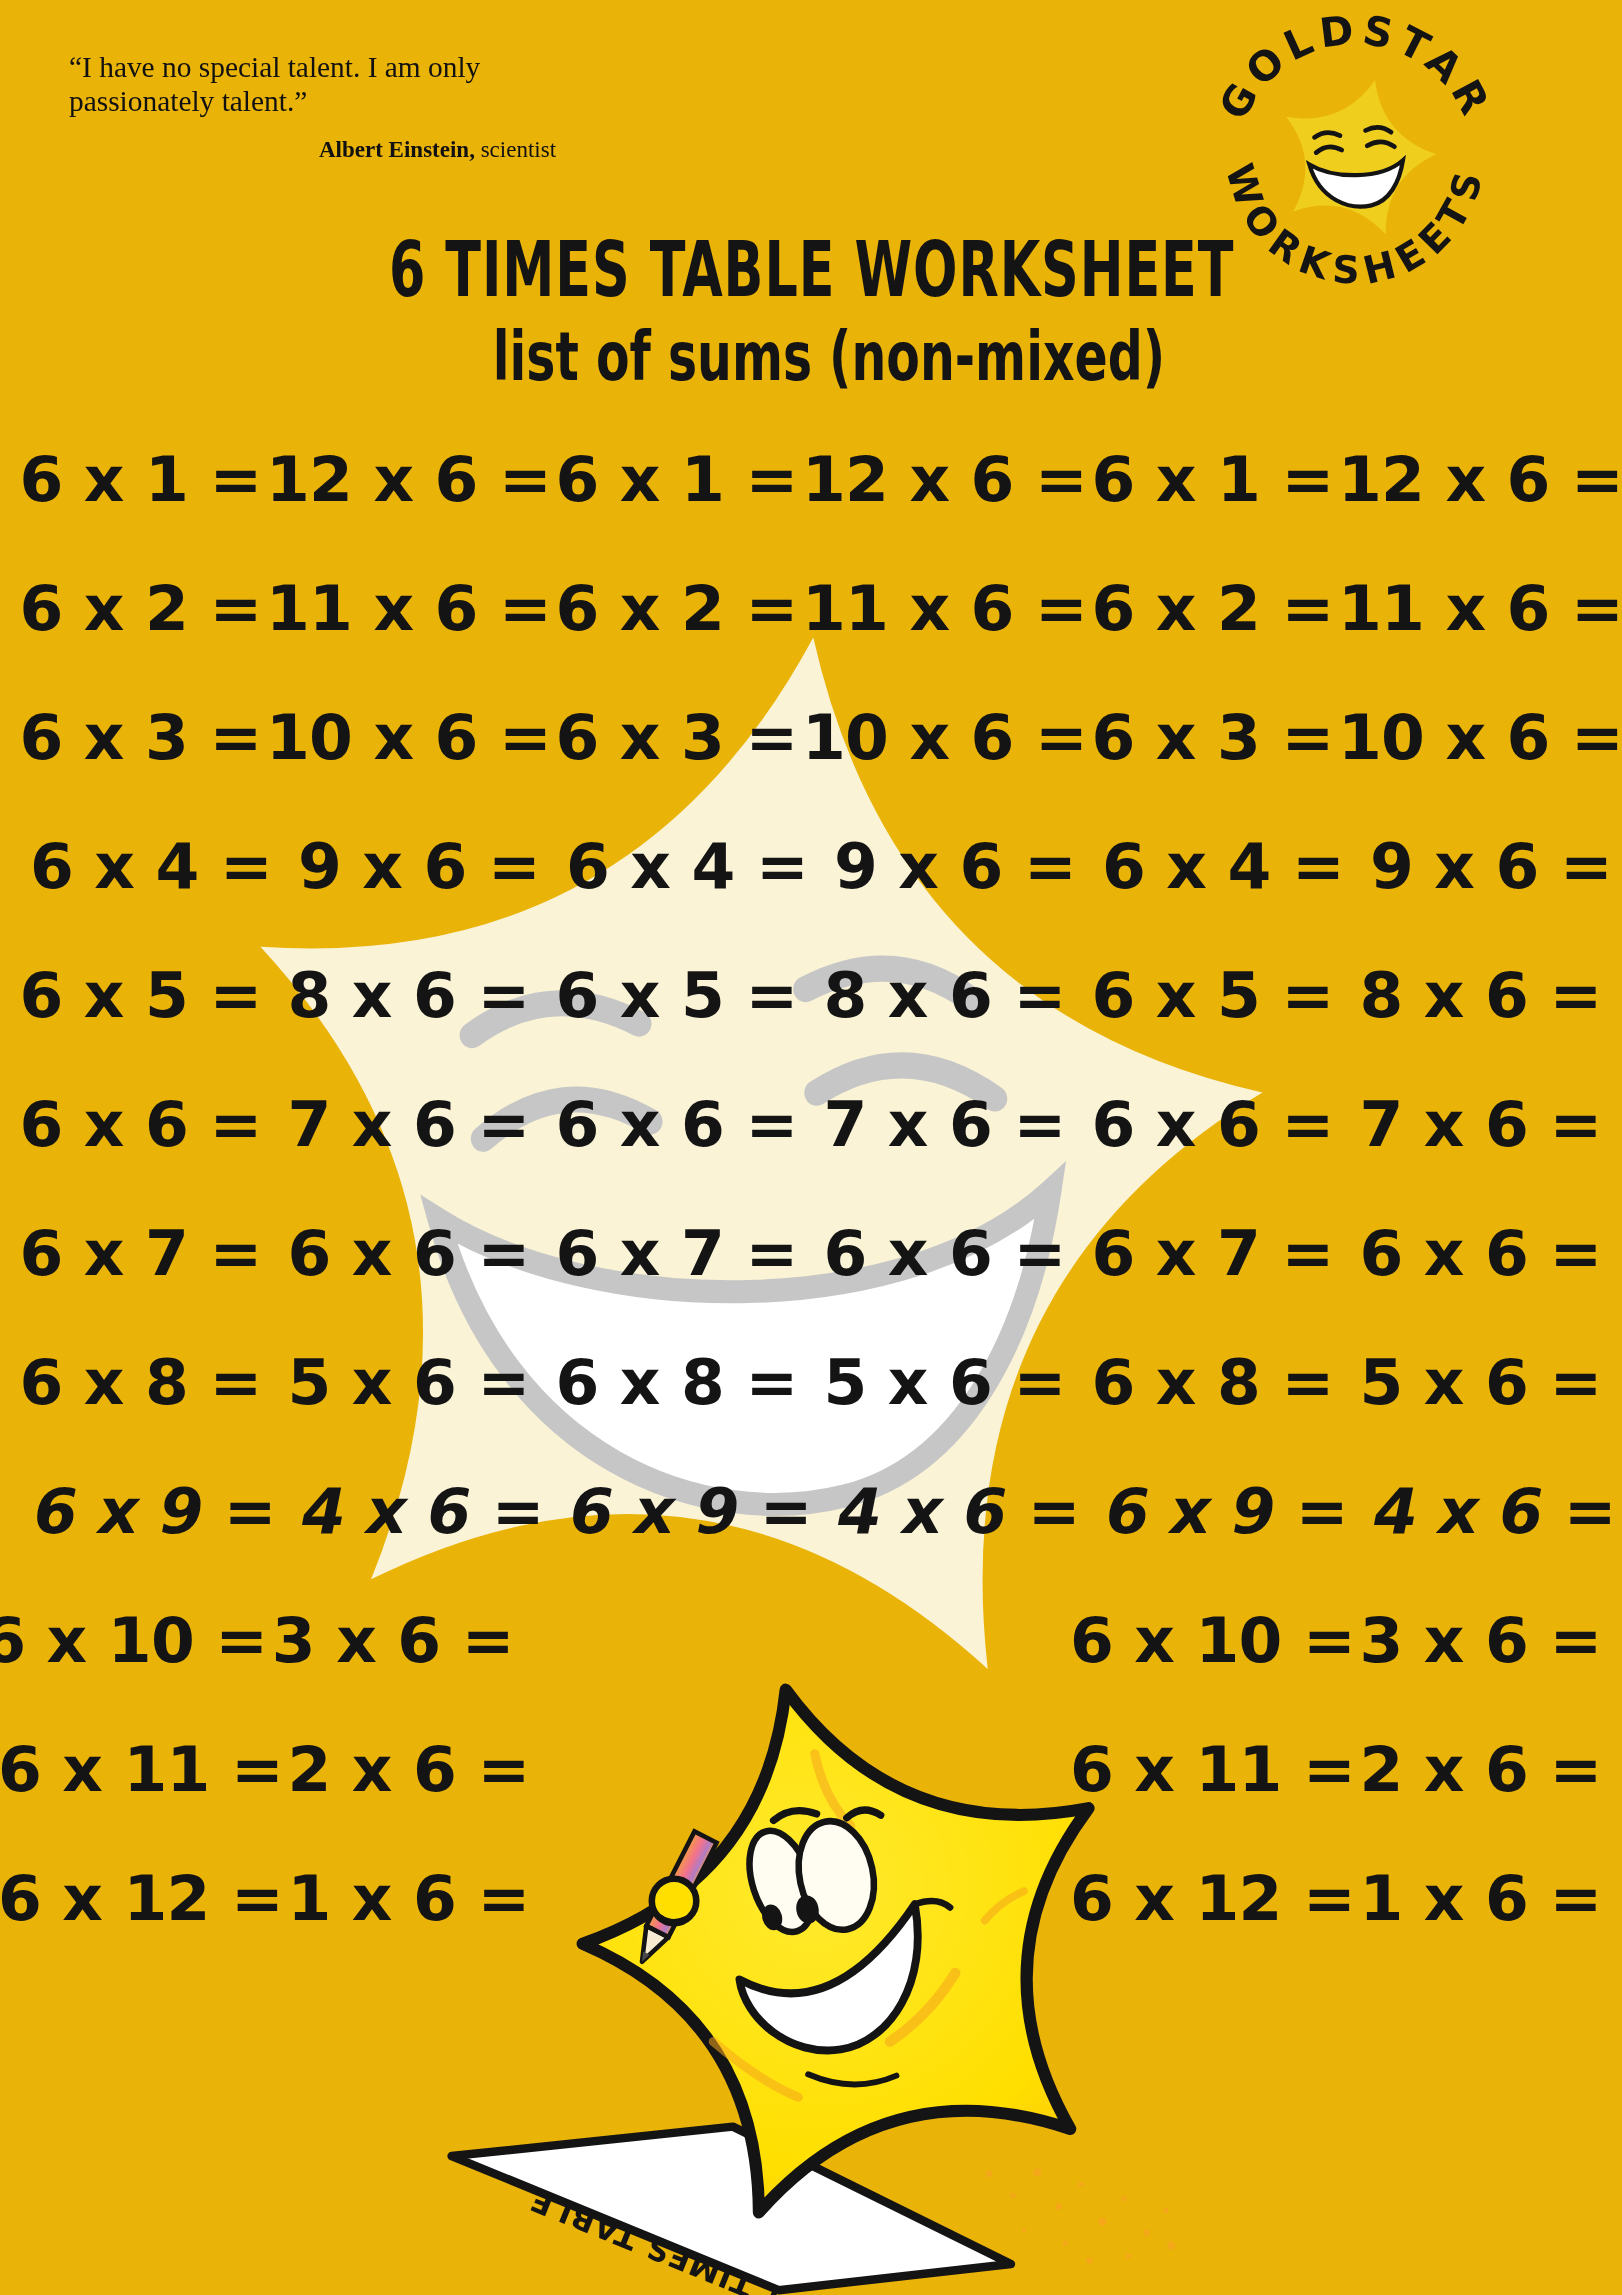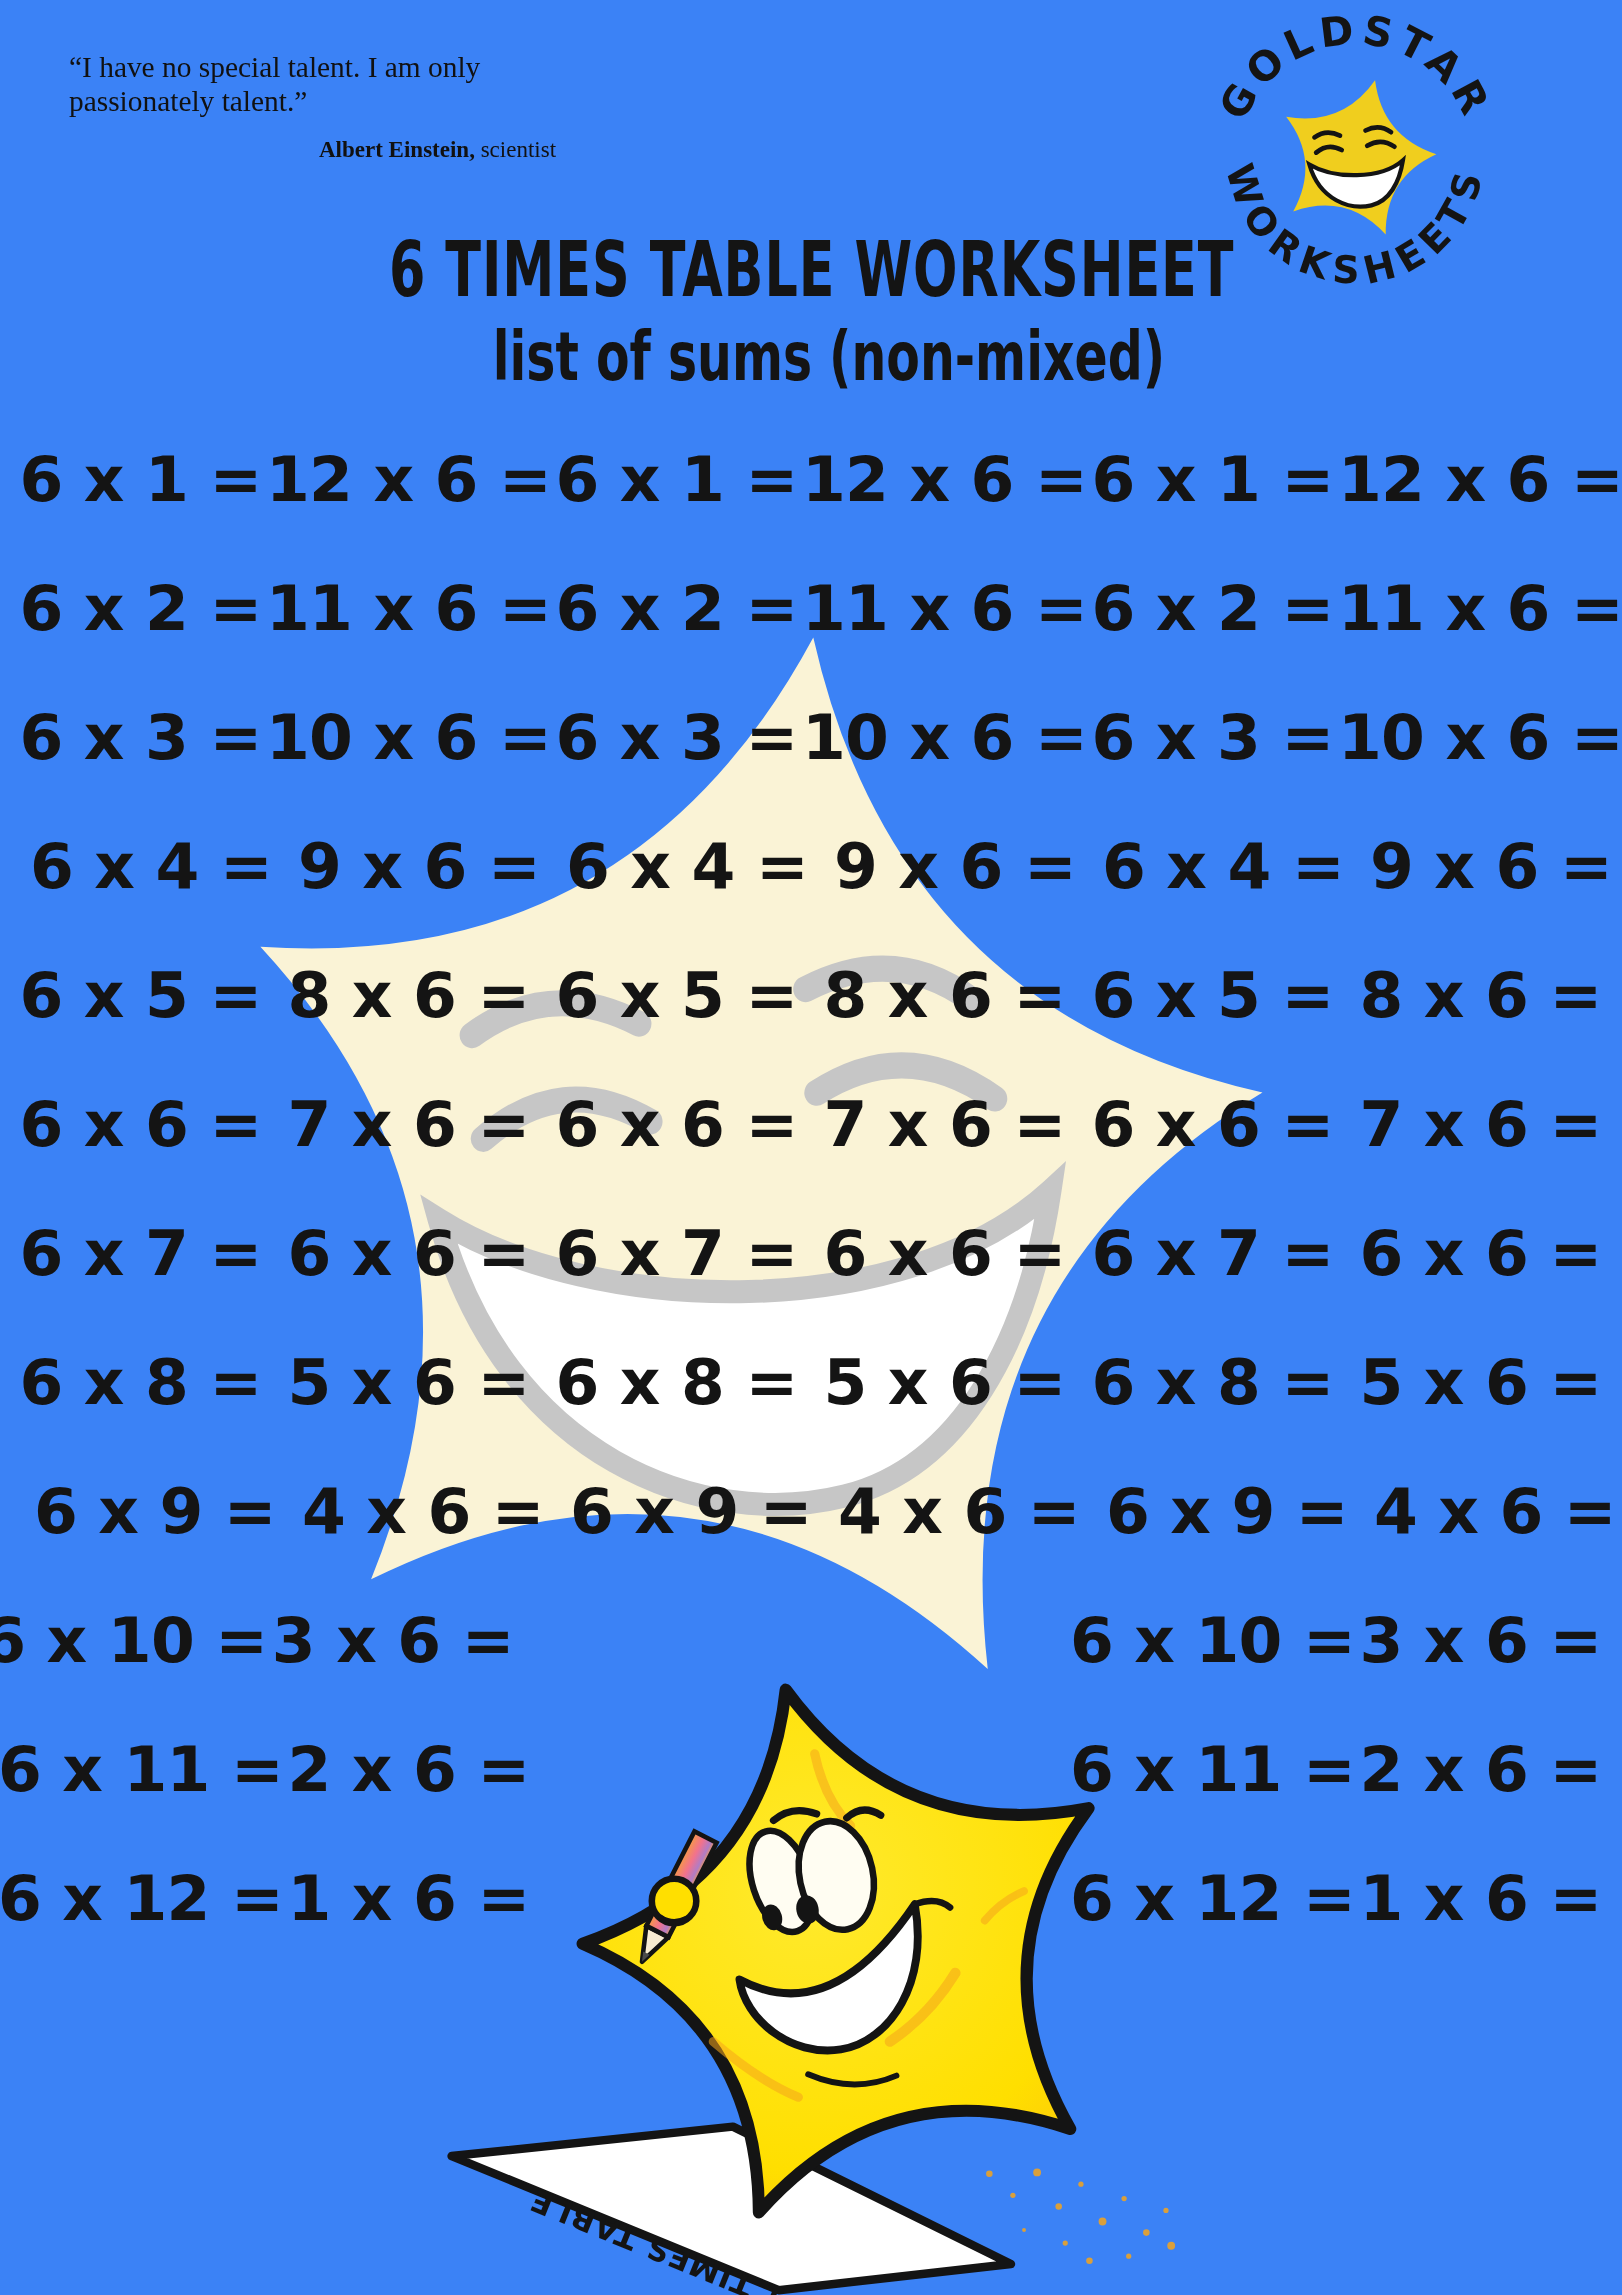--- a/index.html
+++ b/index.html
@@ -1,16 +1,16 @@
 <!DOCTYPE html>
 <html style="--ink: #141414; --gold: #F0CE1E; --mascot-yellow: #FFDF00; --accent-orange: #F5A51C; --watermark-cream: #FAF3D6; --watermark-gray: #C6C6C6; --pencil-orange: #F59B42; --pencil-pink: #F2728C; --pencil-purple: #B07CC6; --pencil-wood: #F7ECD2;font-size:10.5px"><head>
 <meta charset="utf-8">
 <style>
   html,body{margin:0;padding:0;background:#ffffff;}
-  .page{position:relative;width:1623px;height:2295px;background:#3b82f6;overflow:hidden;
+  .page{position:relative;width:1623px;height:2295px;background:#eab308;overflow:hidden;
         font-family:"DejaVu Sans",sans-serif;color:var(--ink,#141414);}
 
   
   .quote-block{position:absolute;left:69px;top:50px;width:537px;
                font-family:"Liberation Serif",serif;font-size:29.4px;line-height:1.16;color:#111;}
   .quote-attr{margin-top:19px;margin-left:250px;font-size:23px;}
   .quote-attr b{font-weight:bold;}
 
   
   .logo{position:absolute;left:1195px;top:5.2px;width:318px;height:318px;}
@@ -28,21 +28,21 @@
   .watermark{position:absolute;left:183px;top:609px;width:1112px;height:1152px;z-index:0;}
 
   
   .grid{position:absolute;left:6.5px;top:415px;width:1610px;z-index:2;
         display:grid;grid-template-columns:repeat(6,268px);grid-auto-rows:129px;
         justify-items:center;align-items:center;}
   .cell{display:flex;justify-content:center;align-items:center;}
   .cell span{font-size:63px;font-weight:bold;letter-spacing:-0.7px;white-space:nowrap;color:#141414;}
   
   .cell.r4{transform:translateX(10.5px);}
-  .cell.r9{transform:translateX(14.4px);}
+  .cell.r9{transform:translateX(14.4px);font-style:italic;}
   .cell.r10.c1,.cell.r10.c2{transform:translateX(-15.7px);}
 
   
   .mascot{position:absolute;left:432px;top:1675px;width:785px;height:622px;z-index:3;}
   .mascot text{font-family:"DejaVu Sans",sans-serif;font-weight:bold;}
 </style>
 </head>
 <body>
 
 <div class="page">

